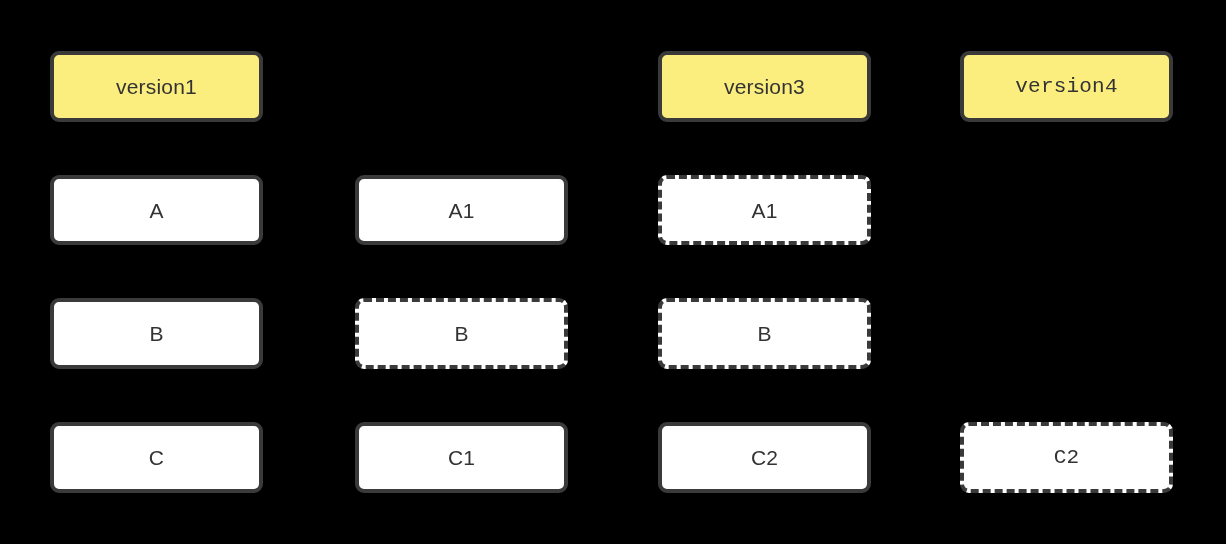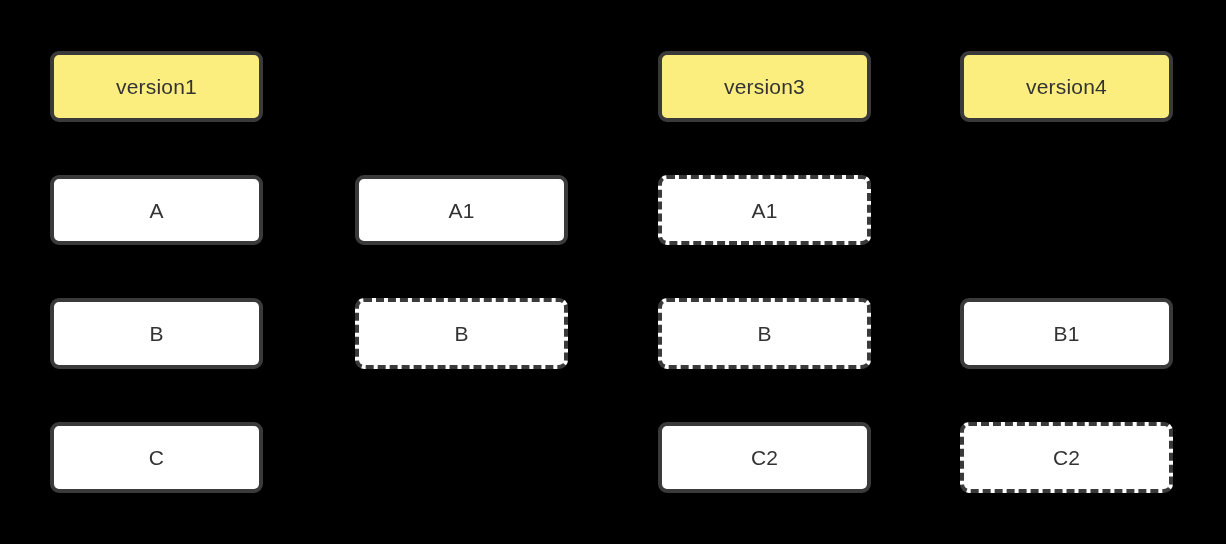--- a/index.html
+++ b/index.html
@@ -86,42 +86,42 @@
     </div>
   </div>
 
   <div class="column" style="left:355px;">
     <div class="node row1 solid">
       <span class="label">A1</span>
     </div>
     <div class="node row2 dashed">
       <span class="label">B</span>
     </div>
+    <div class="node row3 solid">
+      <span class="label">C1</span>
+    </div>
   </div>
 
   <div class="column" style="left:658px;">
     <div class="node header">
       <span class="label">version3</span>
     </div>
     <div class="node row1 dashed">
       <span class="label">A1</span>
     </div>
     <div class="node row2 dashed">
       <span class="label">B</span>
     </div>
     <div class="node row3 solid">
       <span class="label">C2</span>
     </div>
   </div>
 
-  <div class="column" style="left:960px;">
+  <div class="column" style="left:960px;font-family:Liberation Mono, monospace;">
     <div class="node header">
       <span class="label">version4</span>
-    </div>
-    <div class="node row2 solid">
-      <span class="label">B1</span>
     </div>
     <div class="node row3 dashed">
       <span class="label">C2</span>
     </div>
   </div>
 
 </div>
 
 </body></html>

